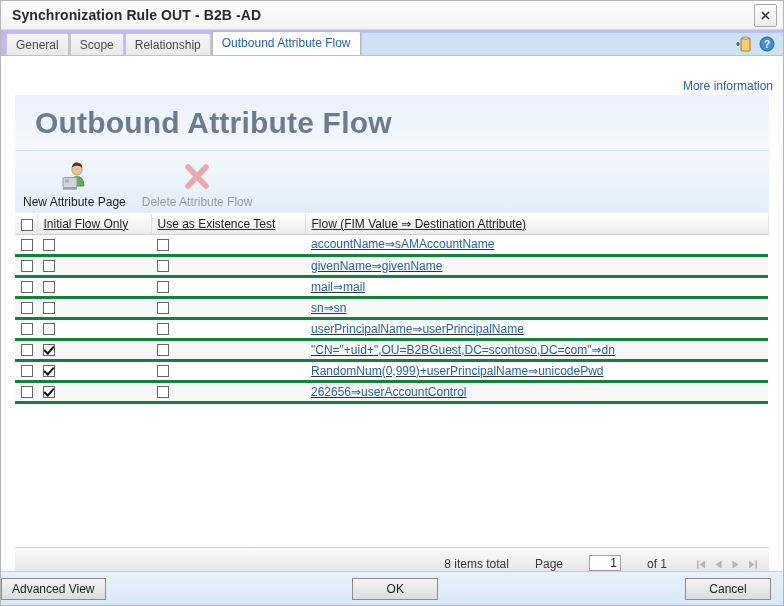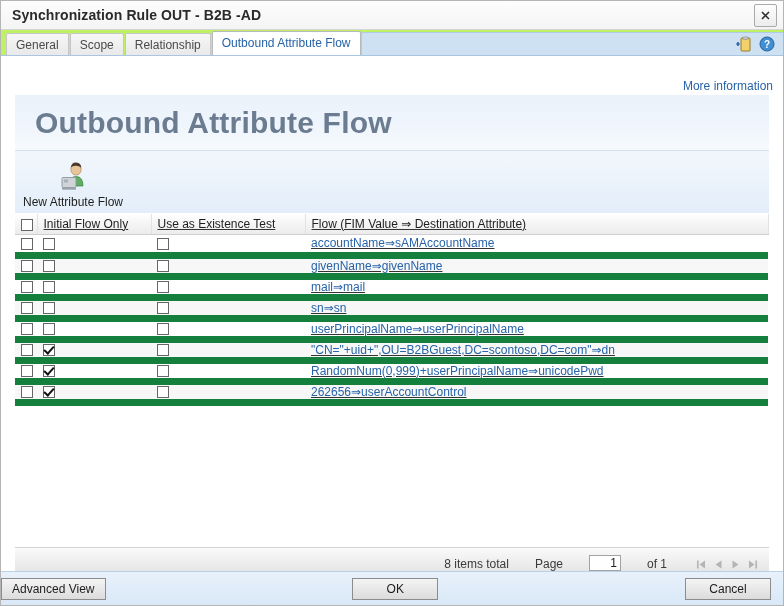--- a/index.html
+++ b/index.html
@@ -60,21 +60,21 @@
     font-size: 12px;
     color: #333;
     line-height: 1;
     font-weight: bold;
   }
 
   
   .tabstrip {
     position: relative;
     height: 25px;
-    background: #bef264;
+    background: #c4b5fd;
     display: flex;
     align-items: flex-end;
     flex: 0 0 auto;
     padding-left: 5px;
     border-bottom: 1px solid #a8c6df;
   }
   .tab {
     height: 22px;
     line-height: 22px;
     padding: 0 9px;
@@ -220,21 +220,21 @@
     text-align: left;
     height: 20px;
     padding: 0 0 0 6px;
     box-sizing: border-box;
     white-space: nowrap;
   }
   table.grid th.cbcol { padding-left: 6px; width: 22px; }
   table.grid td {
     height: 21px;
     padding: 0 0 0 6px;
-    border-bottom: 7px solid #15803d;
+    border-bottom: 3px solid #15803d;
     box-sizing: border-box;
     white-space: nowrap;
     overflow: hidden;
   }
   table.grid tr.odd td { background: #ffffff; }
   table.grid tr.even td { background: #f7f7f7; }
   td.flowcell {
     color: #2763a8;
     font-size: 12px;
   }
@@ -372,21 +372,29 @@
         <span class="tb-icon">
           <svg width="34" height="32" viewBox="0 0 34 32">
             <ellipse cx="20" cy="9.5" rx="5.2" ry="5.6" fill="#e8c49a" stroke="#b58a5b" stroke-width=".7"></ellipse>
             <path d="M14.8 7.5 Q15.5 2.4 20.2 2.6 Q25.2 2.8 25.2 7.8 Q23 5.6 19.5 5.8 Q16.4 6 14.8 7.5 Z" fill="#4b3a2c"></path>
             <path d="M13 26 Q13 16.5 20 16.5 Q27 16.5 27 26 Z" fill="#5fae62" stroke="#3d8040" stroke-width=".7"></path>
             <rect x="6" y="17.5" width="14" height="10" rx="1" fill="#cfd4d8" stroke="#8d969e" stroke-width=".9"></rect>
             <rect x="8" y="19.5" width="4" height="3" fill="#a9b1b8"></rect>
             <rect x="6" y="27.5" width="14" height="2.2" fill="#9aa3ab"></rect>
           </svg>
         </span>
-        <span class="tb-label">New Attribute Flow</span>
+        <span class="tb-label">New Attribute Page</span>
+      </div>
+      <div class="tb-item disabled">
+        <span class="tb-icon">
+          <svg width="34" height="32" viewBox="0 0 34 32">
+            <path d="M8 7 L26 26 M26 7 L8 26" stroke="#e79c9c" stroke-width="5.5" stroke-linecap="round" fill="none" opacity="0.85"></path>
+          </svg>
+        </span>
+        <span class="tb-label">Delete Attribute Flow</span>
       </div>
     </div>
 
     <div class="grid-wrap">
       <table class="grid">
         <colgroup>
           <col style="width:22px">
           <col style="width:114px">
           <col style="width:154px">
           <col style="width:463px">

